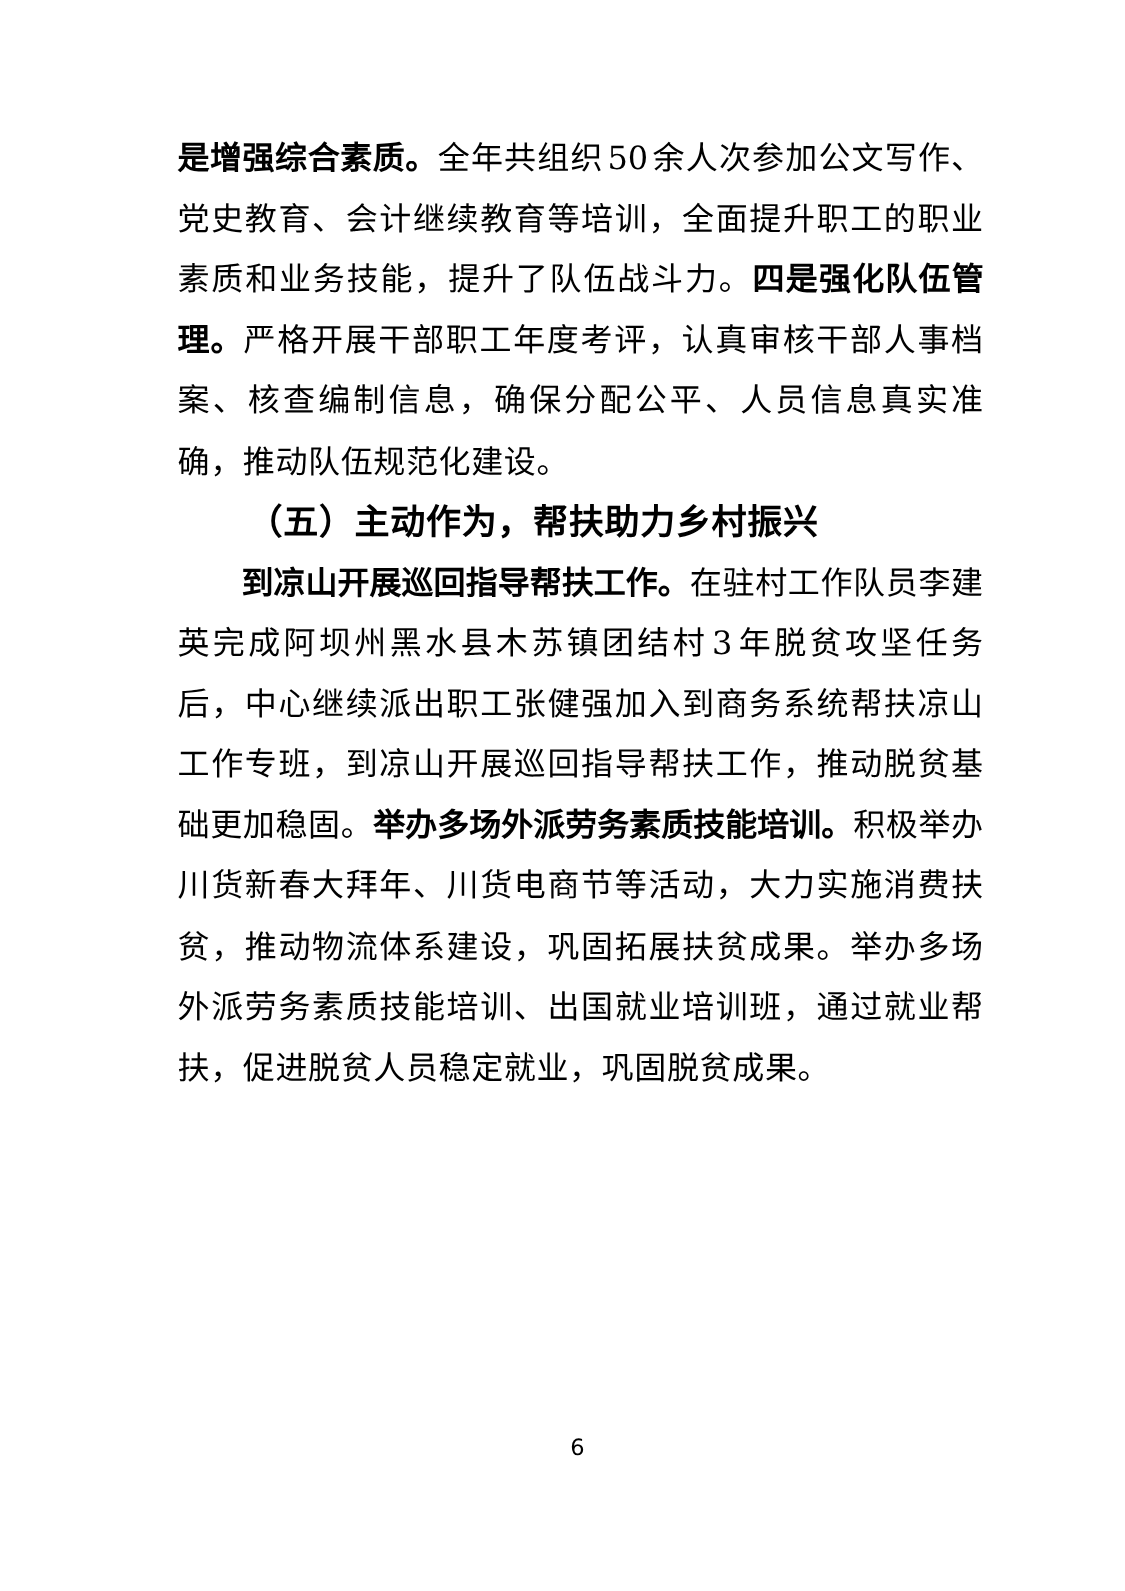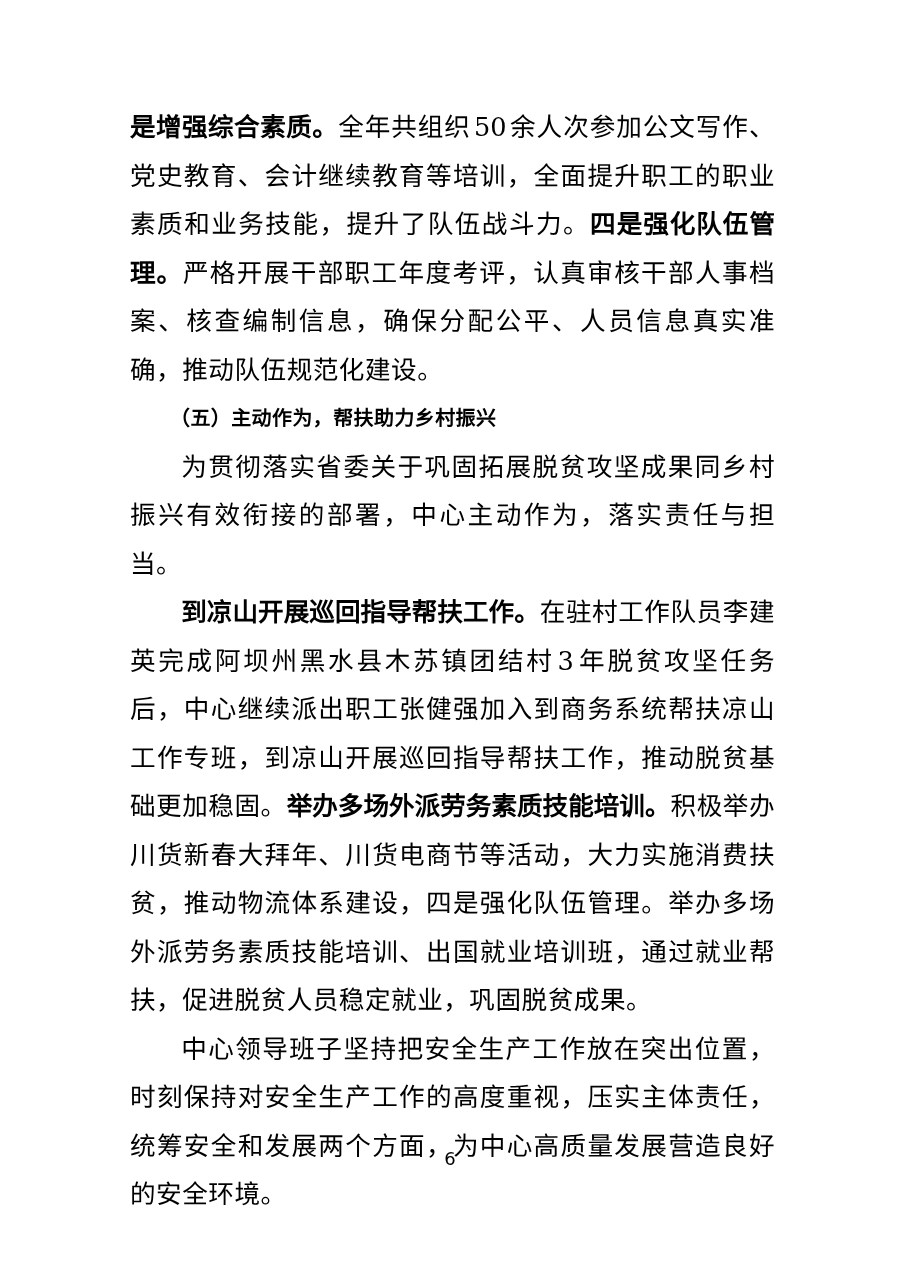--- a/index.html
+++ b/index.html
@@ -13,21 +13,21 @@
     height: 1273px;
     position: relative;
     overflow: hidden;
     font-family: "DejaVu Serif", "Liberation Serif", serif;
     color: #000000;
     -webkit-font-smoothing: antialiased;
   }
 
   .page {
     position: absolute;
-    top: 0; left: 0;
+    top: 0; left: 12px;
     width: 872px;
     height: 1273px;
     background: #ffffff;
   }
 
   .text-column {
     position: absolute;
     left: 130px;
     top: 103px;
     width: 645px;
@@ -60,21 +60,21 @@
 
   
   .num {
     font-family: "DejaVu Serif", "Liberation Serif", serif;
     padding: 0 0.12em;
     letter-spacing: 0;
   }
 
   
   .heading {
-    font-size: 20px;
+    font-size: 28px;
     line-height: 48.5px;
     margin: 0;
     text-indent: 2em;
     text-align: left;
     font-weight: 700;
     font-family: "DejaVu Sans", "Liberation Sans", sans-serif;
     letter-spacing: 0.02em;
   }
 
   
@@ -92,21 +92,19 @@
   }
 </style>
 </head>
 <body>
 
 <div class="page">
 
   <div class="text-column">
       <p class="para cont"><span class="b">是增强综合素质。</span><span>全年共组织</span><span class="num">50</span><span>余人次参加公文写作、党史教育、会计继续教育等培训，全面提升职工的职业素质和业务技能，提升了队伍战斗力。</span><span class="b">四是强化队伍管理。</span><span>严格开展干部职工年度考评，认真审核干部人事档案、核查编制信息，确保分配公平、人员信息真实准确，推动队伍规范化建设。</span></p>
       <p class="heading">（五）主动作为，帮扶助力乡村振兴</p>
-      <p class="para"><span>为贯彻落实省委关于巩固拓展脱贫攻坚成果同乡村振兴有效衔接的部署，中心主动作为，落实责任与担当。</span></p>
-      <p class="para"><span class="b">到凉山开展巡回指导帮扶工作。</span><span>在驻村工作队员李建英完成阿坝州黑水县木苏镇团结村</span><span class="num">3</span><span>年脱贫攻坚任务后，中心继续派出职工张健强加入到商务系统帮扶凉山工作专班，到凉山开展巡回指导帮扶工作，推动脱贫基础更加稳固。</span><span class="b">举办多场外派劳务素质技能培训。</span><span>积极举办川货新春大拜年、川货电商节等活动，大力实施消费扶贫，推动物流体系建设，四是强化队伍管理。举办多场外派劳务素质技能培训、出国就业培训班，通过就业帮扶，促进脱贫人员稳定就业，巩固脱贫成果。</span></p>
-      <p class="para"><span>中心领导班子坚持把安全生产工作放在突出位置，时刻保持对安全生产工作的高度重视，压实主体责任，统筹安全和发展两个方面，为中心高质量发展营造良好的安全环境。</span></p>
+      <p class="para"><span class="b">到凉山开展巡回指导帮扶工作。</span><span>在驻村工作队员李建英完成阿坝州黑水县木苏镇团结村</span><span class="num">3</span><span>年脱贫攻坚任务后，中心继续派出职工张健强加入到商务系统帮扶凉山工作专班，到凉山开展巡回指导帮扶工作，推动脱贫基础更加稳固。</span><span class="b">举办多场外派劳务素质技能培训。</span><span>积极举办川货新春大拜年、川货电商节等活动，大力实施消费扶贫，推动物流体系建设，巩固拓展扶贫成果。举办多场外派劳务素质技能培训、出国就业培训班，通过就业帮扶，促进脱贫人员稳定就业，巩固脱贫成果。</span></p>
       <p class="para"></p>
     </div>
 
   <div class="page-number">6</div>
 
 </div>
 
 </body></html>

